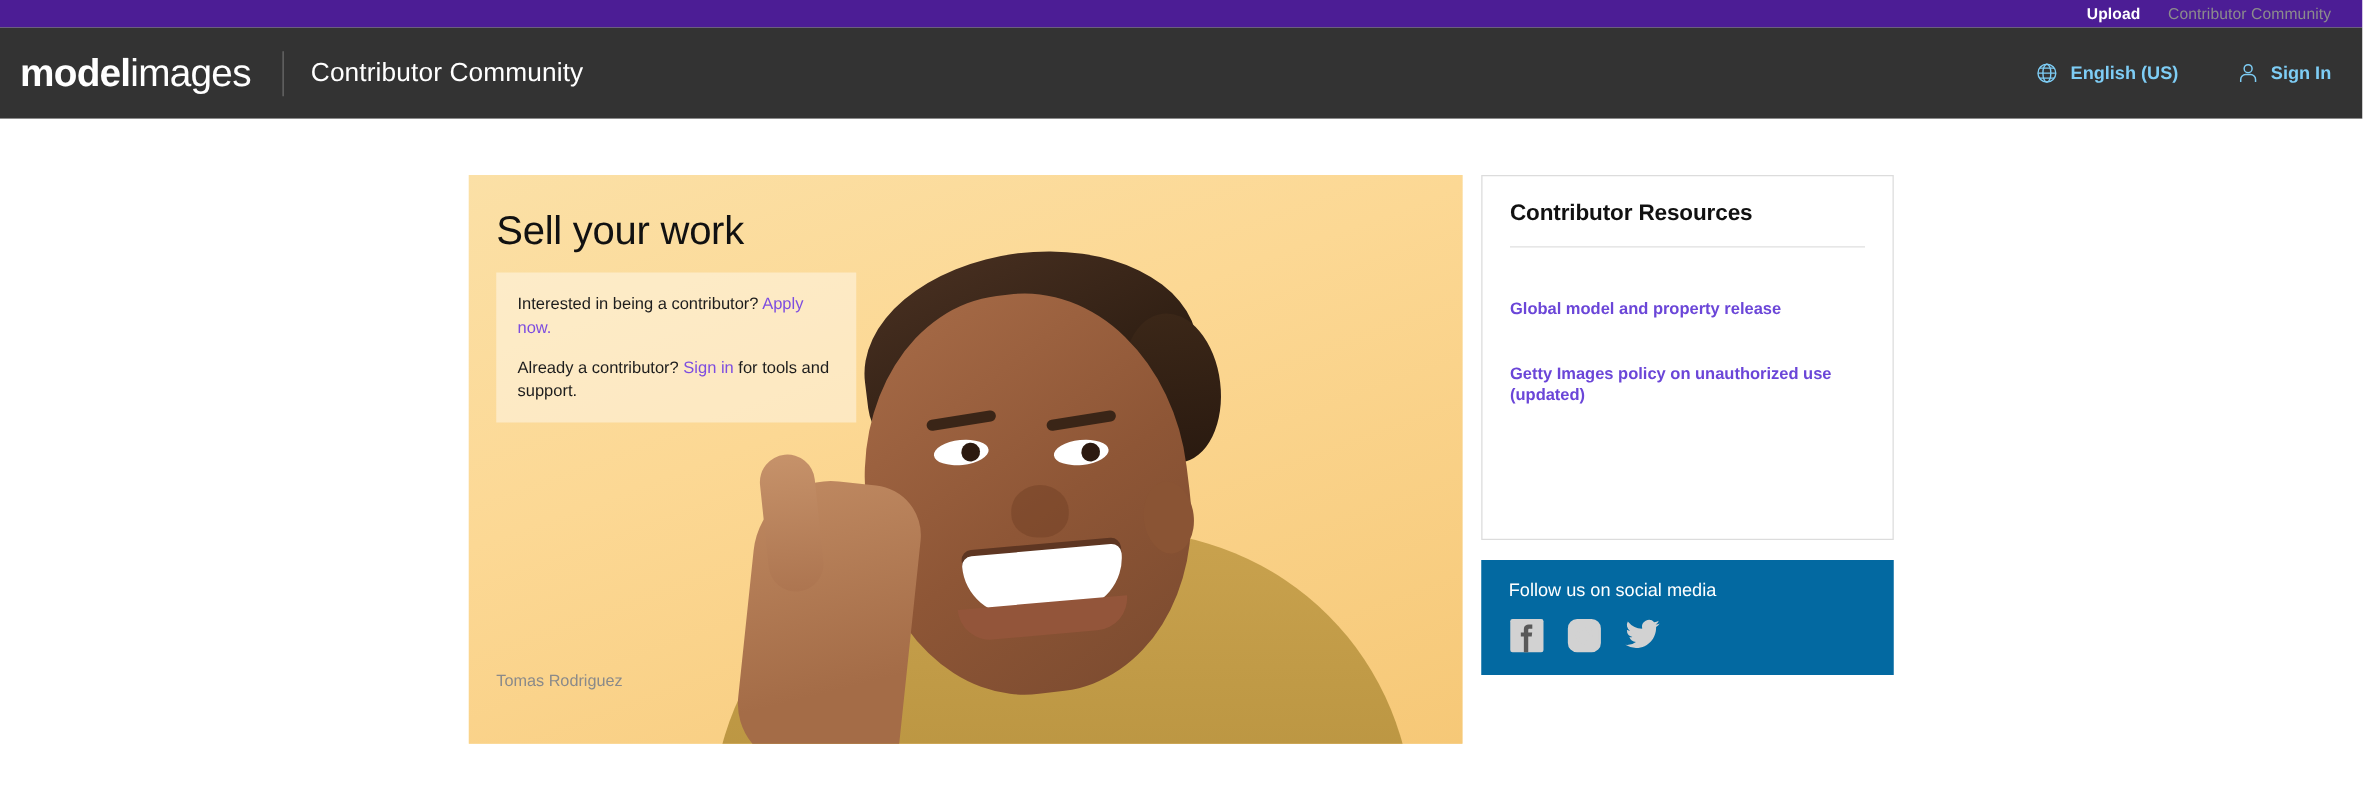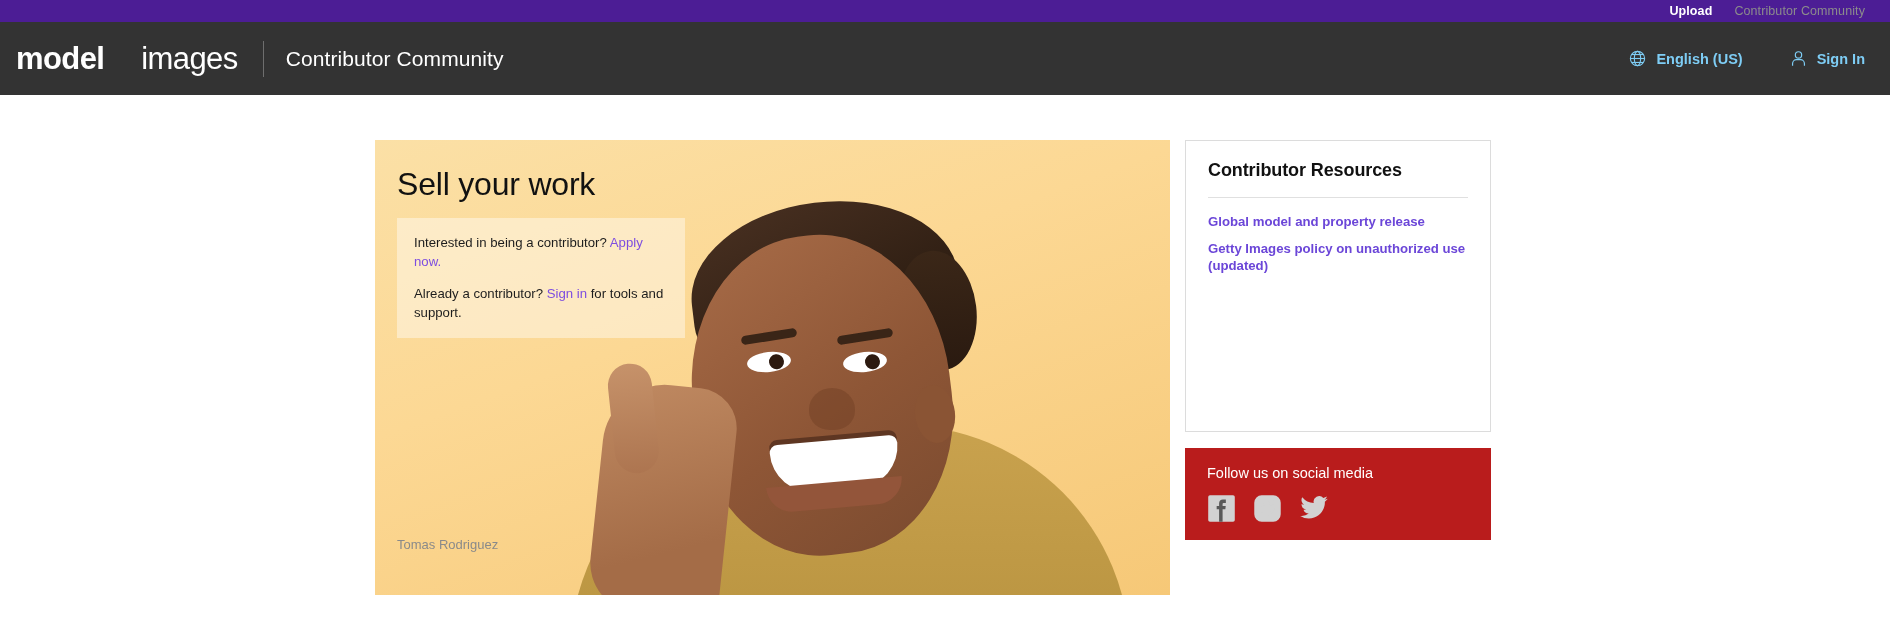--- a/index.html
+++ b/index.html
@@ -50,21 +50,21 @@
   }
   .logo {
     font-size: 31px;
     color: #ffffff;
     letter-spacing: -0.6px;
     line-height: 1;
     white-space: nowrap;
     cursor: pointer;
   }
   .logo .b { font-weight: bold; }
-  .logo .l { font-weight: 300; margin-left: 37px; }
+  .logo .l { font-weight: 300; }
   .brand-divider {
     width: 1px;
     height: 36px;
     background: #6e6e6e;
     margin: 0 22px 0 25px;
   }
   .site-title {
     font-size: 21px;
     color: #ffffff;
     font-weight: 400;
@@ -269,21 +269,21 @@
   }
   .hero-credit {
     position: absolute;
     left: 22px; bottom: 43px;
     font-size: 13px;
     color: #8a8a8a;
     z-index: 3;
   }
 
   
-  .rail { width: 306px; display: flex; flex-direction: column; border-radius: 15px; }
+  .rail { width: 330px; display: flex; flex-direction: column; border-radius: 15px; }
   .panel {
     background: #ffffff;
     border: 1px solid #dcdcdc;
     padding: 19px 22px 20px 22px;
     height: 292px;
   }
   .panel-title {
     font-size: 18px;
     font-weight: bold;
     color: #111111;
@@ -295,25 +295,26 @@
     margin: 16px 0 15px 0;
   }
   .panel-links { display: flex; flex-direction: column; gap: 9px; }
   .panel-links a {
     font-size: 13.2px;
     font-weight: bold;
     color: #6b46d8;
     text-decoration: none;
     line-height: 1.33;
     cursor: pointer;
+    margin-top: 25px;
   }
 
   .social-panel {
     margin-top: 16px;
-    background: #b91c1c;
+    background: #0369a1;
     padding: 17px 22px 20px 22px;
     height: 92px;
   }
   .social-title {
     font-size: 14.5px;
     color: #ffffff;
     font-weight: 400;
     margin-bottom: 12px;
   }
   .social-icons { display: flex; align-items: center; gap: 17px; }

